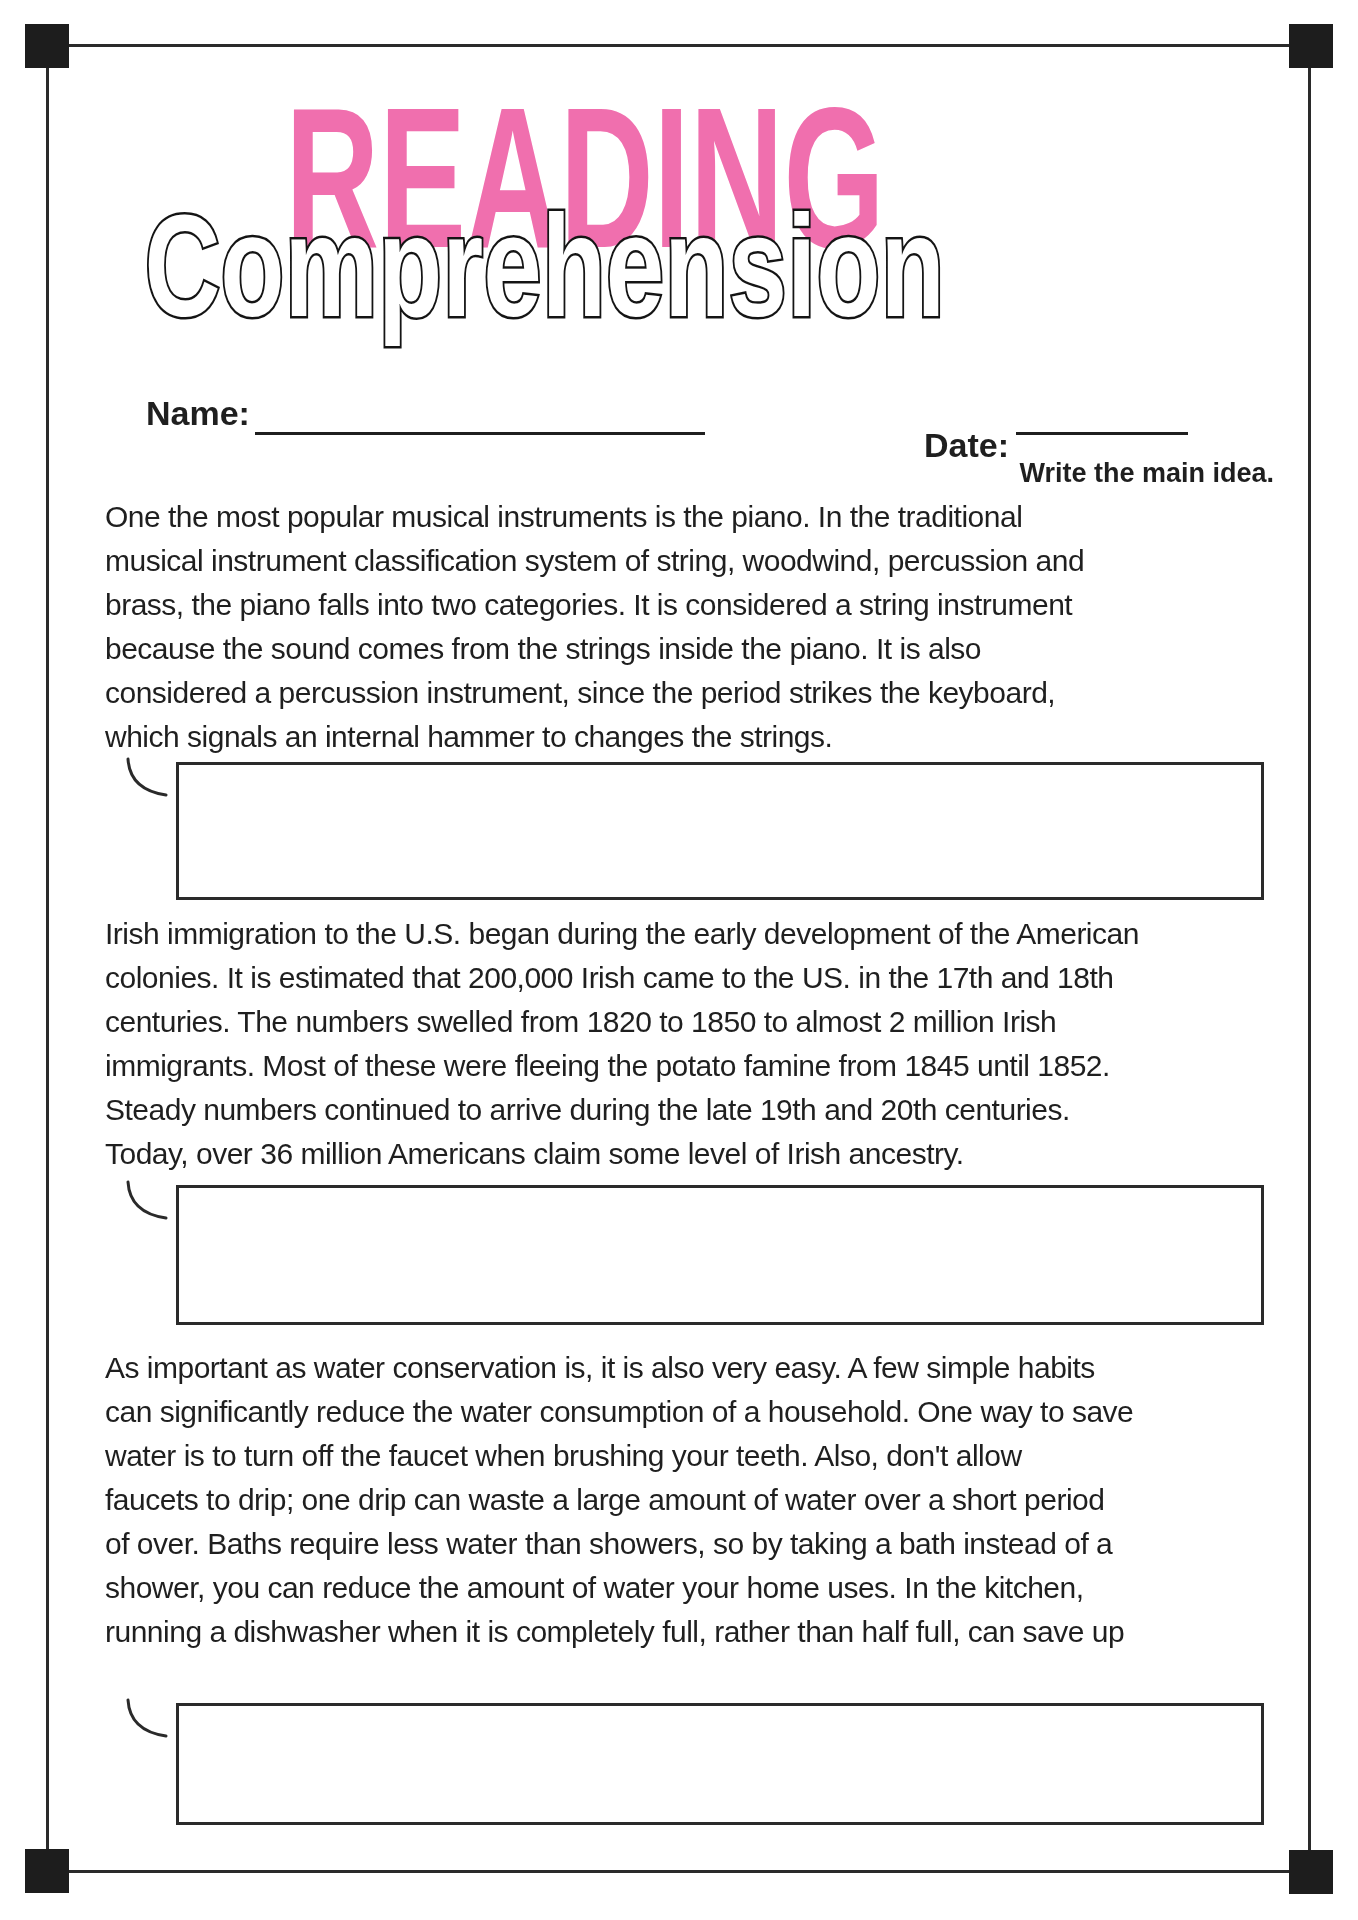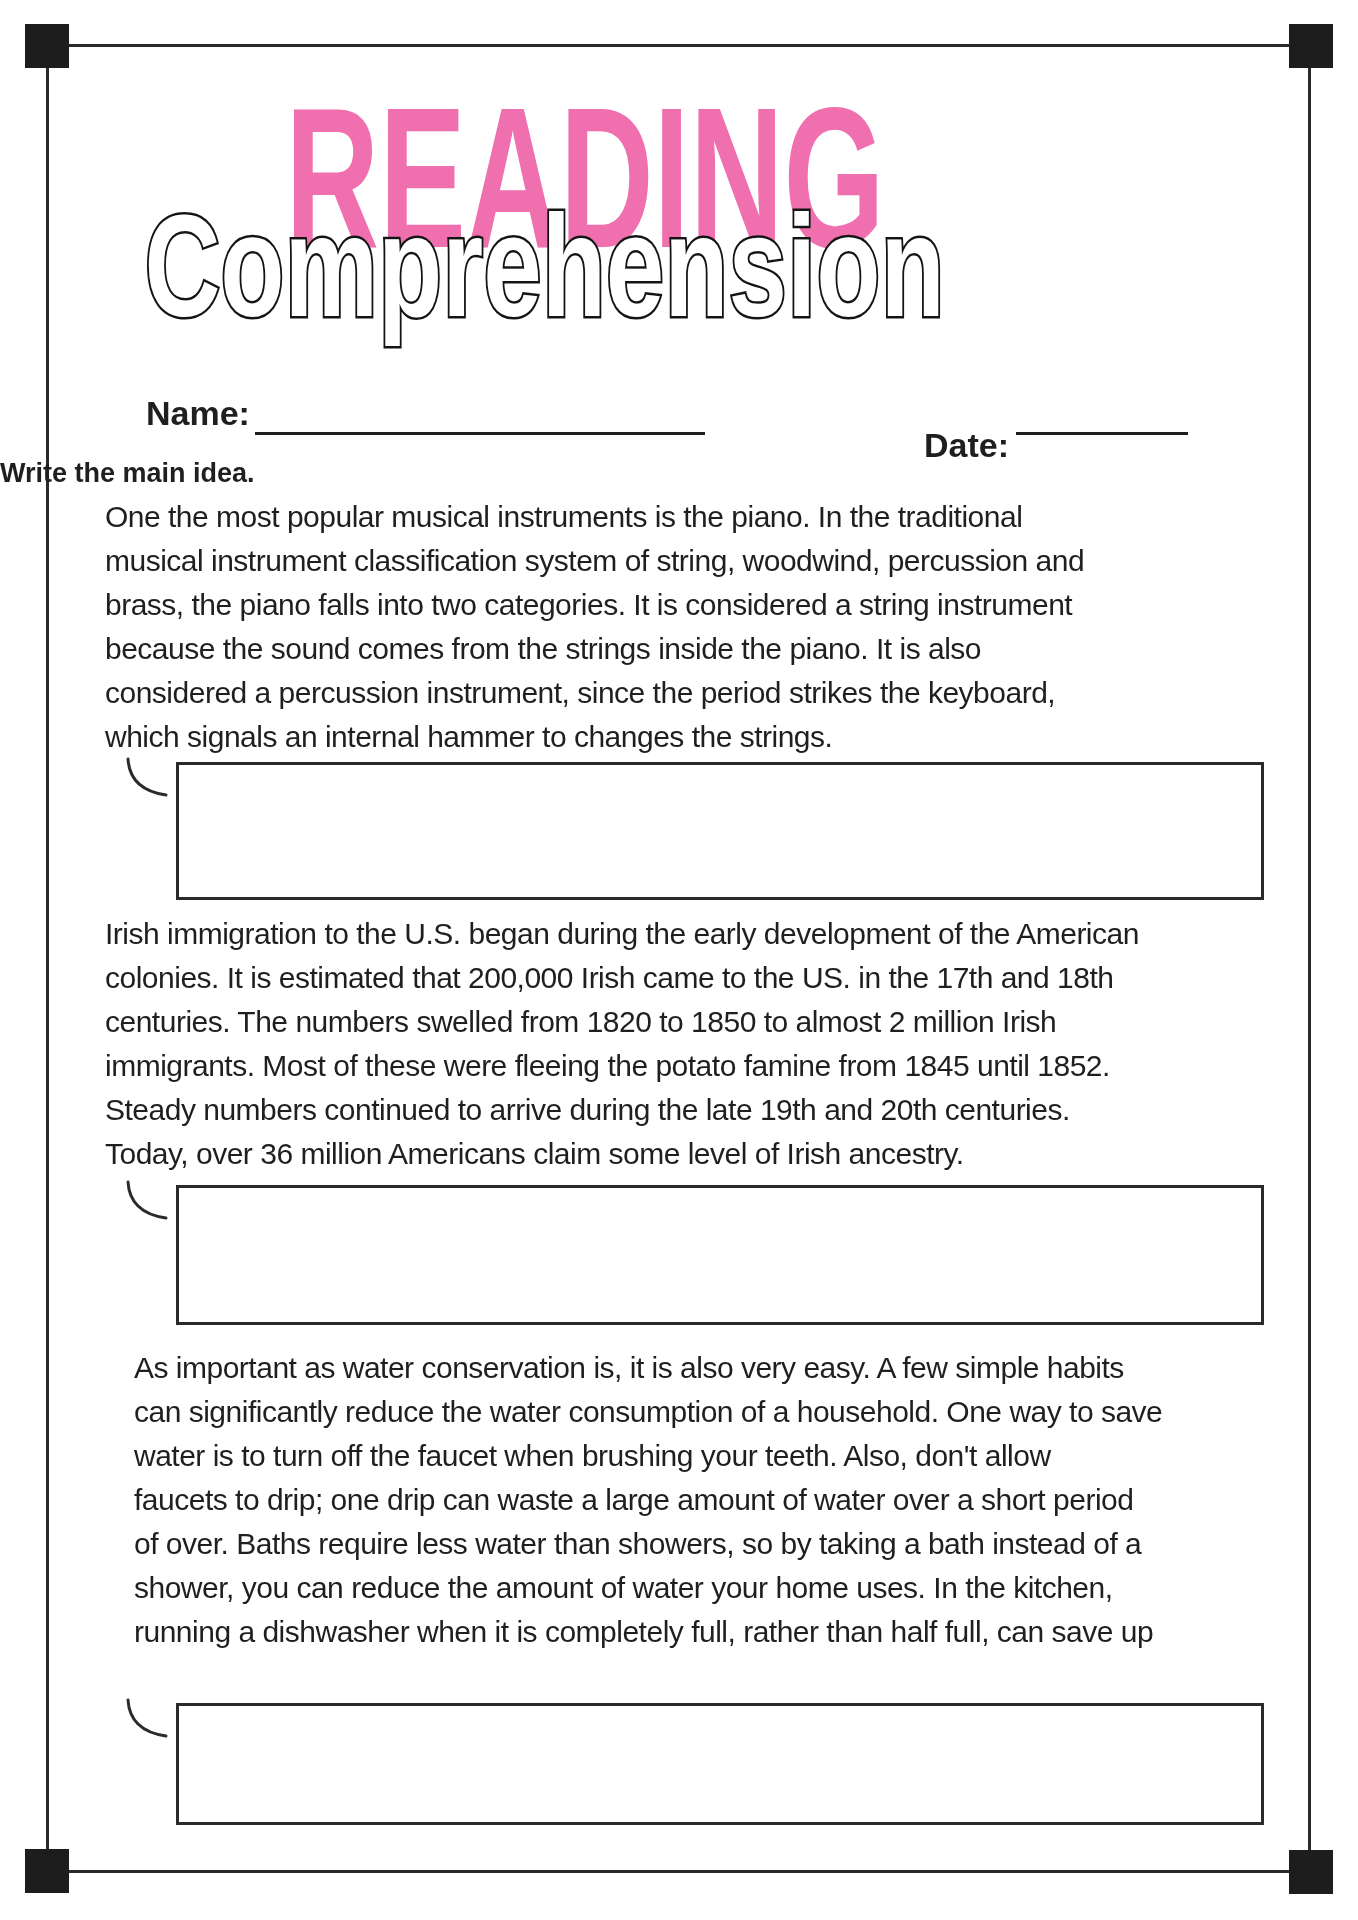--- a/index.html
+++ b/index.html
@@ -35,30 +35,30 @@
 
   
   .field-label{position:absolute;font-size:34px;font-weight:bold;line-height:34px;}
   .name-label{left:146px;top:396px;}
   .date-label{left:924px;top:396px;margin-top:32px;}
   .write-line{position:absolute;height:0;border-bottom:3px solid #1f1f1f;}
   .name-line{left:255px;top:432px;width:450px;}
   .date-line{left:1016px;top:432px;width:172px;}
 
   .instruction{
-    position:absolute;left:0;top:458px;width:1254px;text-align:left;
-    font-size:27px;line-height:30px;font-weight:bold;
+    position:absolute;left:0;top:458px;width:1254px;text-align:right;
+    font-size:27px;line-height:30px;font-weight:bold;padding-left:20px;
   }
 
   
   .passage{position:absolute;left:105px;font-size:30px;letter-spacing:-0.5px;}
   .passage .line{height:44px;line-height:44px;white-space:nowrap;}
   .p1{top:495px;}
   .p2{top:912px;}
-  .p3{top:1346px;margin-left:29px;}
+  .p3{top:1346px;}
 
   
   .answer-box{
     position:absolute;left:176px;width:1088px;box-sizing:border-box;
     border:3px solid #2a2a2a;background:#ffffff;
   }
   .b1{top:762px;height:138px;}
   .b2{top:1185px;height:140px;}
   .b3{top:1703px;height:122px;}
 

